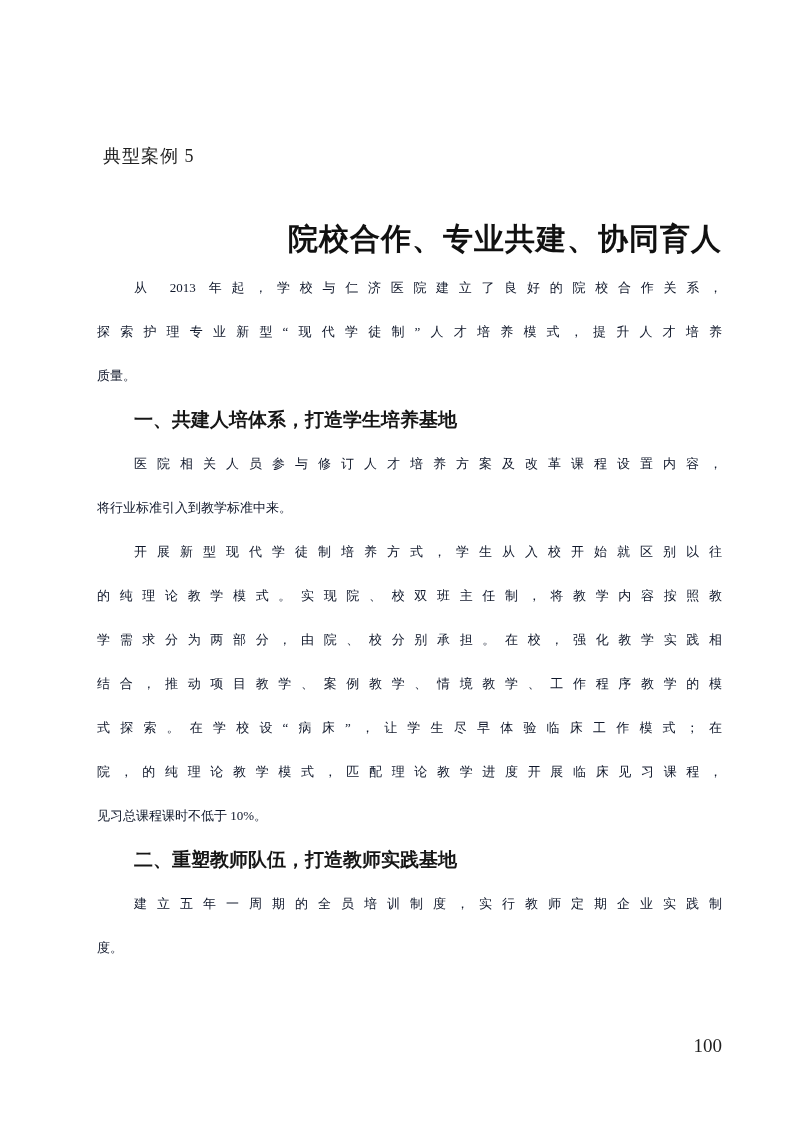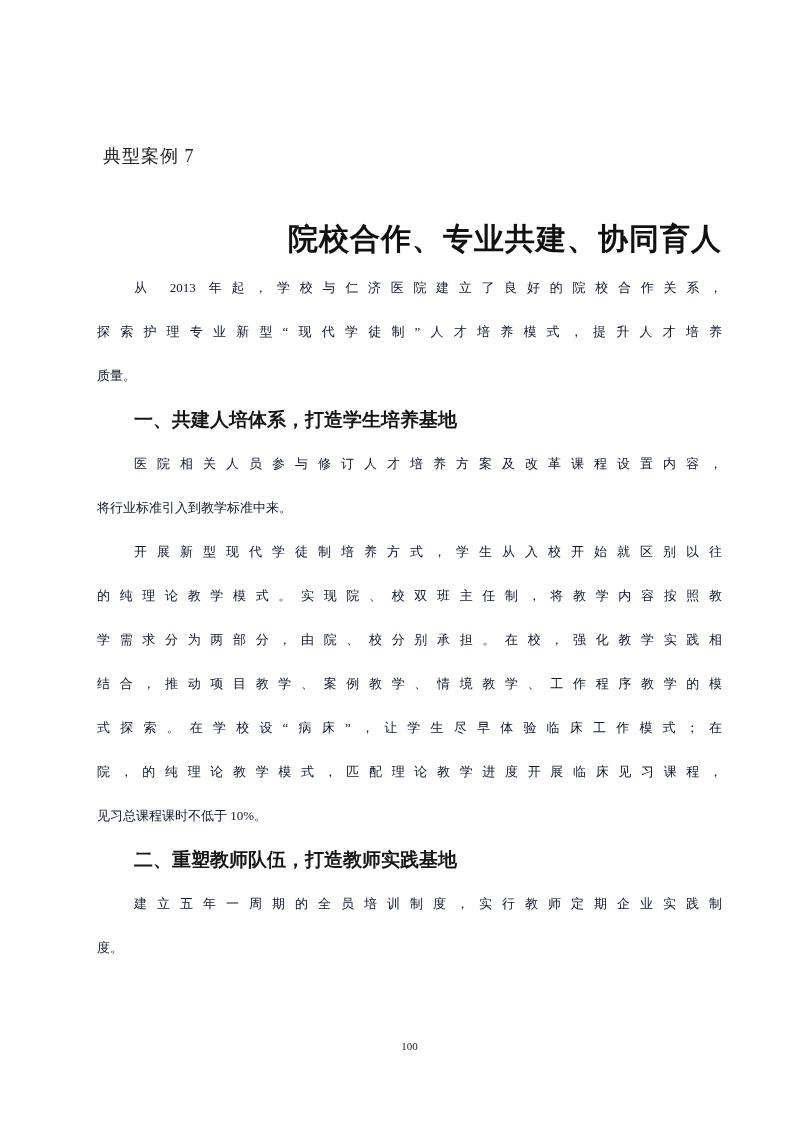--- a/index.html
+++ b/index.html
@@ -65,32 +65,32 @@
     text-align: right;
     text-align-last: left;
     text-indent: 37px;
     color: #161616;
   }
   .page-number {
     position: absolute;
     left: 97px;
     top: 1036px;
     width: 625px;
-    text-align: center;
-    font-size: 11px;
+    text-align: right;
+    font-size: 19px;
     line-height: 20px;
     color: #1f1f1f;
   }
 </style>
 </head>
 <body>
 
 <div class="page">
 
-  <div class="case-label">典型案例 7</div>
+  <div class="case-label">典型案例 5</div>
 
   <h1 class="doc-title">院校合作、专业共建、协同育人</h1>
 
   <div class="doc-body">
 
     <div class="line first">从 2013 年起，学校与仁济医院建立了良好的院校合作关系，</div>
     <div class="line">探索护理专业新型“现代学徒制”人才培养模式，提升人才培养</div>
     <div class="line last">质量。</div>
 
     <div class="line heading">一、共建人培体系，打造学生培养基地</div>

